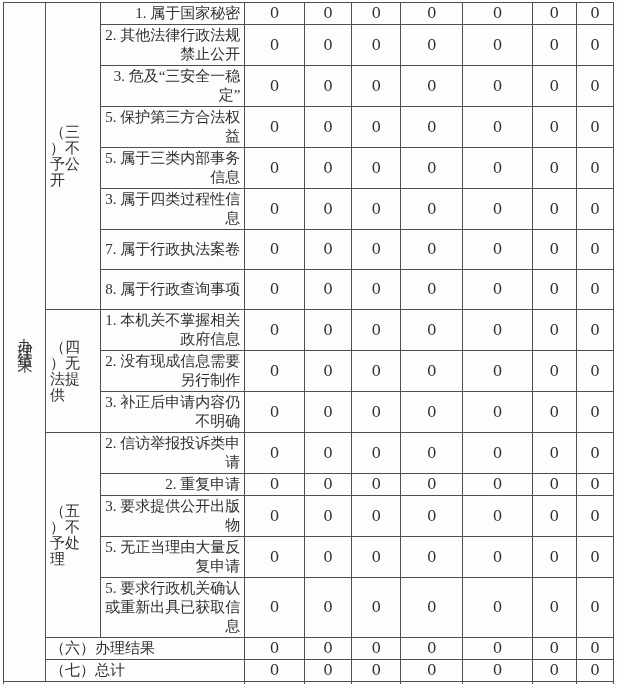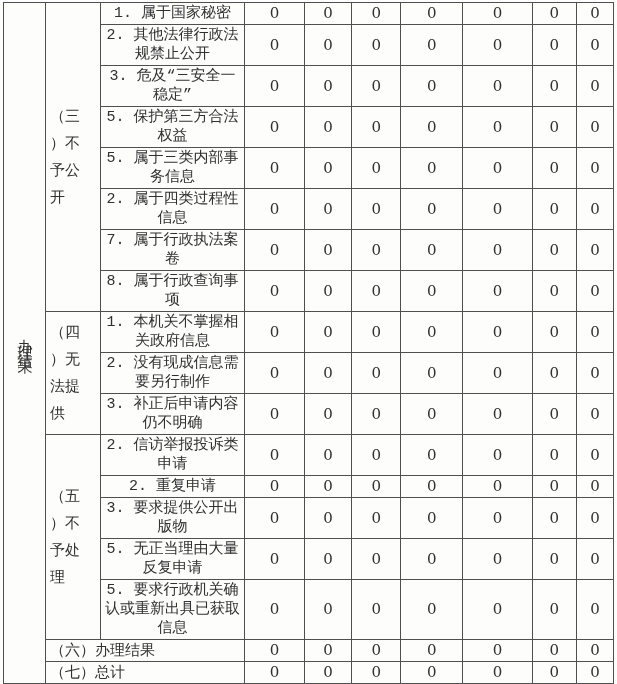--- a/index.html
+++ b/index.html
@@ -62,26 +62,25 @@
   td.section {
     padding: 2px 10px 2px 12px;
     text-align: left;
     vertical-align: middle;
   }
   td.section span {
     display: block;
     width: 32px;
     line-break: anywhere;
     word-break: break-all;
-    line-height: 27px;
+    line-height: 16px;
   }
   td.item {
-    text-align: center;
+    text-align: right;
     padding: 1px 4px 1px 5px;
-    font-family: Liberation Mono, monospace;
   }
   td.summary-label {
     text-align: left;
     padding-left: 12px;
   }
   td.footer-label {
     text-align: left;
     padding-left: 8px;
   }
   td.num {
@@ -166,21 +165,21 @@
       <td class="num">0</td>
       <td class="num">0</td>
       <td class="num">0</td>
       <td class="num">0</td>
       <td class="num">0</td>
       <td class="num">0</td>
       <td class="num">0</td>
     </tr>
 
     <tr class="h2">
-      <td class="item">2. 属于四类过程性信息</td>
+      <td class="item">3. 属于四类过程性信息</td>
       <td class="num">0</td>
       <td class="num">0</td>
       <td class="num">0</td>
       <td class="num">0</td>
       <td class="num">0</td>
       <td class="num">0</td>
       <td class="num">0</td>
     </tr>
 
     <tr class="h2">

